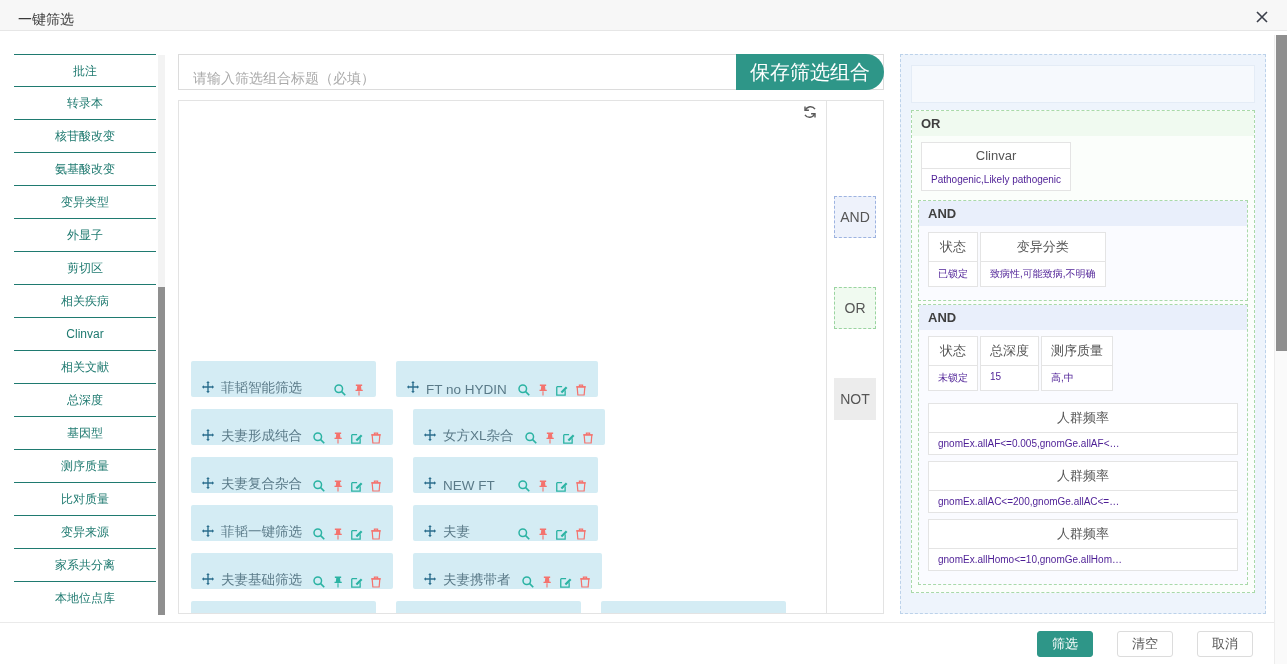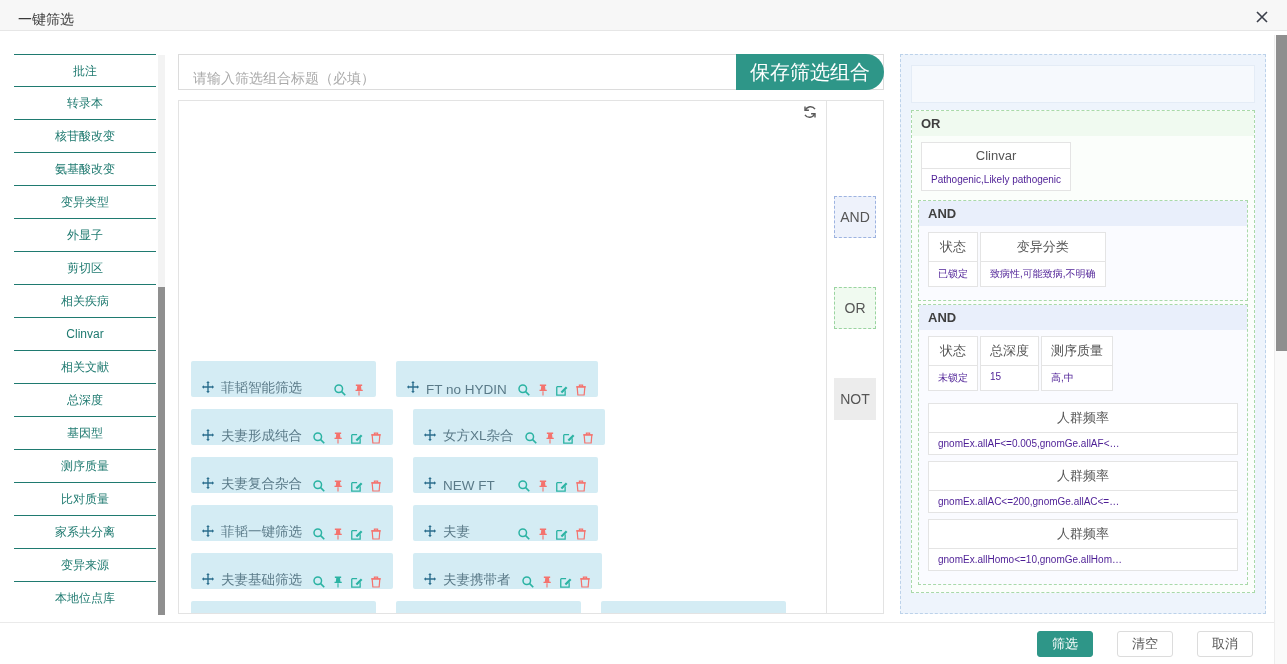--- a/index.html
+++ b/index.html
@@ -208,22 +208,22 @@
       <div class="sidebar-item"><span>变异类型</span></div>
       <div class="sidebar-item"><span>外显子</span></div>
       <div class="sidebar-item"><span>剪切区</span></div>
       <div class="sidebar-item"><span>相关疾病</span></div>
       <div class="sidebar-item"><span>Clinvar</span></div>
       <div class="sidebar-item"><span>相关文献</span></div>
       <div class="sidebar-item"><span>总深度</span></div>
       <div class="sidebar-item"><span>基因型</span></div>
       <div class="sidebar-item"><span>测序质量</span></div>
       <div class="sidebar-item"><span>比对质量</span></div>
+      <div class="sidebar-item"><span>变异来源</span></div>
       <div class="sidebar-item"><span>家系共分离</span></div>
-      <div class="sidebar-item"><span>变异来源</span></div>
       <div class="sidebar-item"><span>本地位点库</span></div>
     </div>
   <div class="sidebar-scrollbar">
     <div class="sidebar-thumb"></div>
   </div>
 
   <div class="center">
     <div class="title-row">
       <input class="title-input" type="text" placeholder="请输入筛选组合标题（必填）" style="">
       <button class="save-combo-btn">保存筛选组合</button>

